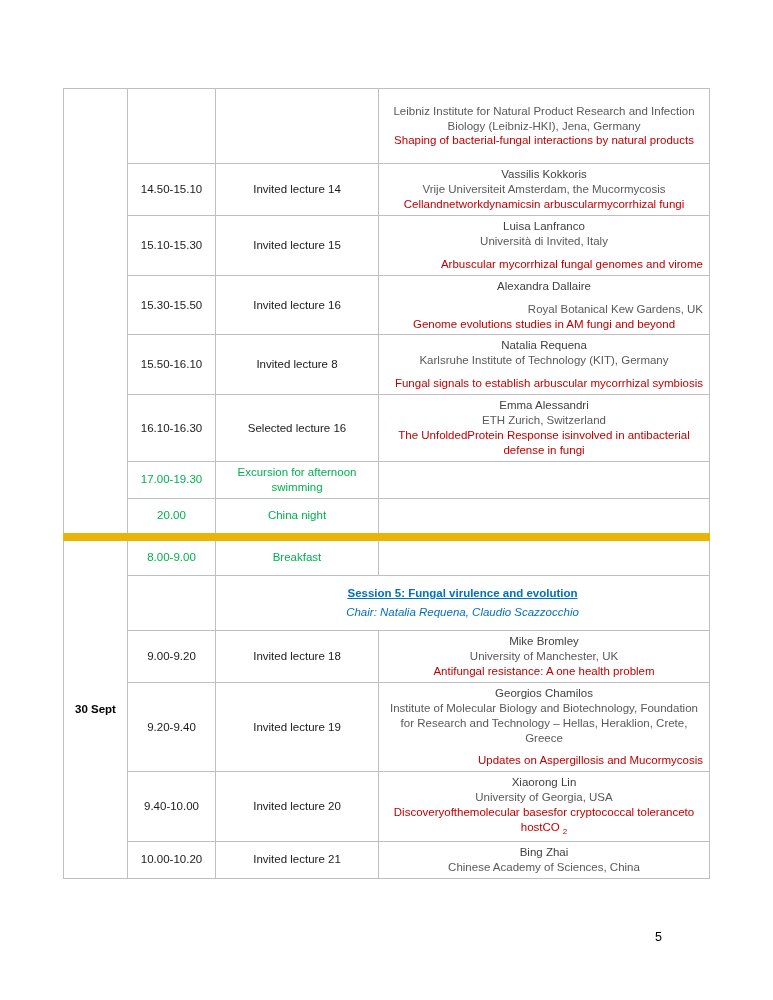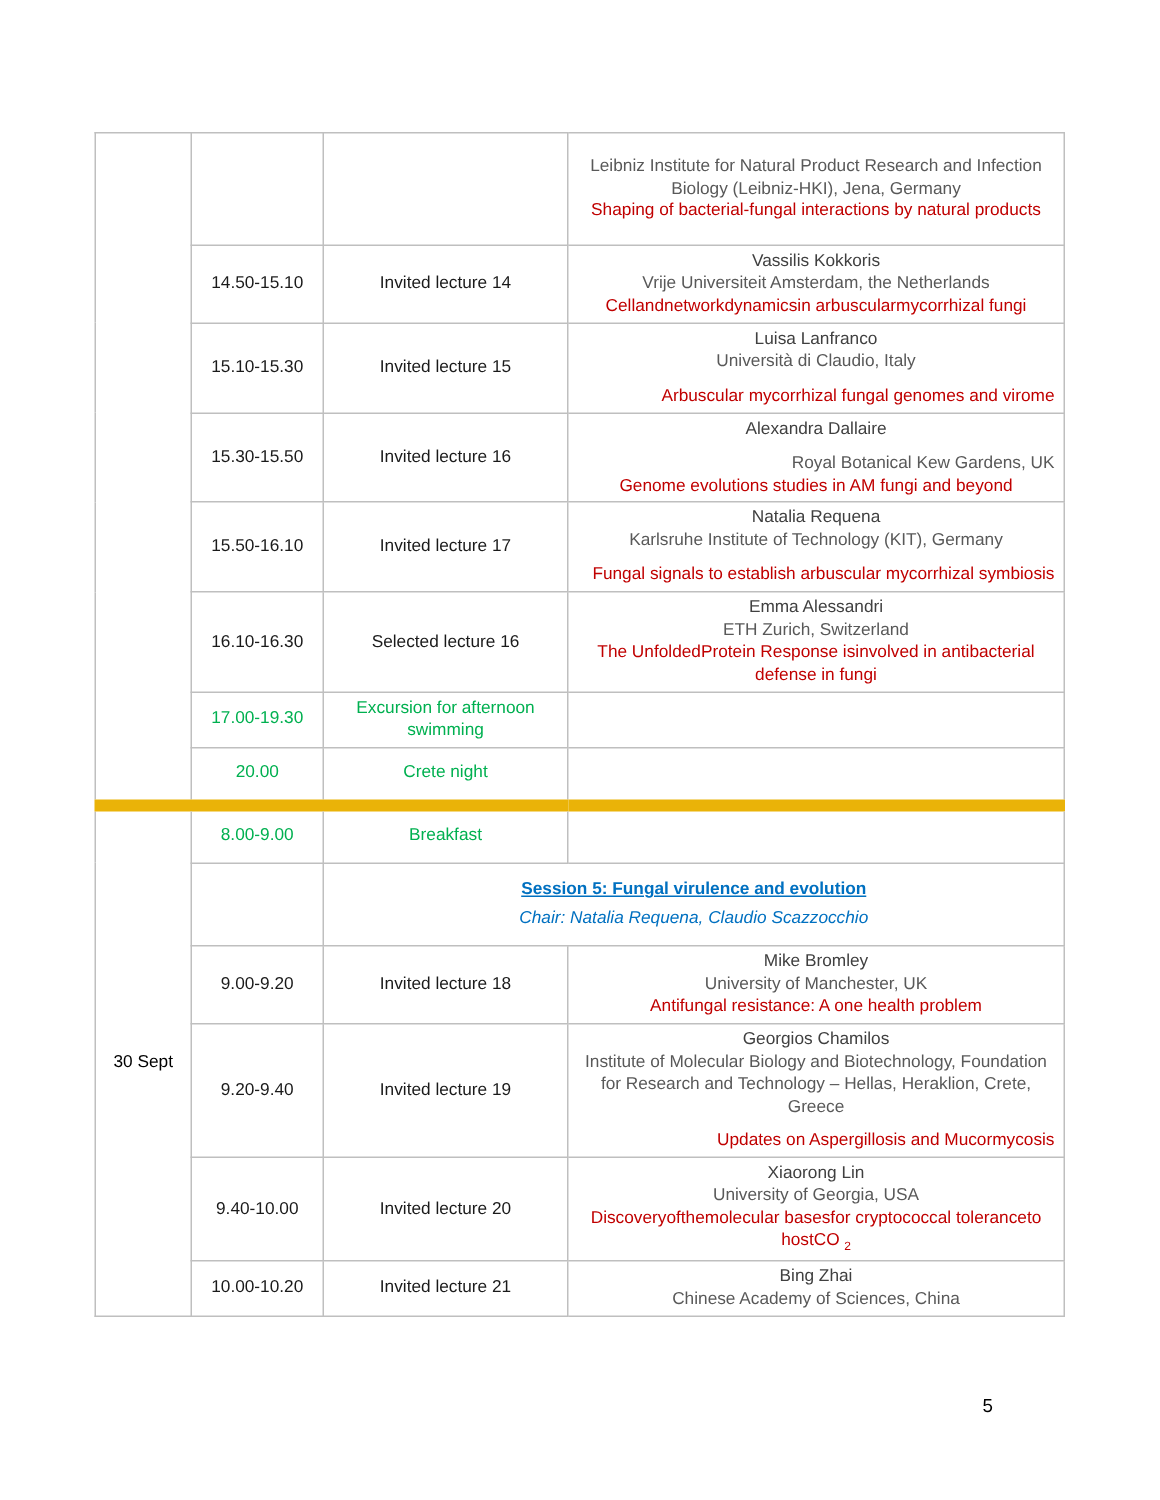--- a/index.html
+++ b/index.html
@@ -23,21 +23,21 @@
     font-size: 11.5px;
     line-height: 1.3;
   }
   td {
     border: 1px solid #bfbfbf;
     vertical-align: middle;
     text-align: center;
     padding: 3px 6px;
     word-wrap: break-word;
   }
-  .date-cell { font-weight: normal; color: #000; text-align: center; }
+  .date-cell { font-weight: bold; color: #000; text-align: center; }
   .time-cell { color: #1a1a1a; }
   .type-cell { color: #1a1a1a; }
   .green { color: #00B050; }
   .seg-name  { color: #404040; }
   .seg-affil { color: #595959; }
   .seg-title { color: #C00000; }
   .gap { margin-top: 8px; text-align: right; }
   .session-cell { }
   .session-title { color: #0070C0; font-weight: bold; margin-bottom: 4px; text-decoration: underline; }
   .session-chair { color: #0070C0; font-style: italic; }
@@ -73,45 +73,45 @@
           <td class="details-cell">
             <div class="seg-affil">Leibniz Institute for Natural Product Research and Infection Biology (Leibniz-HKI), Jena, Germany</div>
             <div class="seg-title">Shaping of bacterial-fungal interactions by natural products</div>
           </td>
         </tr>
         <tr class="kind-lecture">
           <td class="time-cell">14.50-15.10</td>
           <td class="type-cell">Invited lecture 14</td>
           <td class="details-cell">
             <div class="seg-name">Vassilis Kokkoris</div>
-            <div class="seg-affil">Vrije Universiteit Amsterdam, the Netherlands</div>
+            <div class="seg-affil">Vrije Universiteit Amsterdam, the Mucormycosis</div>
             <div class="seg-title">Cellandnetworkdynamicsin arbuscularmycorrhizal fungi</div>
           </td>
         </tr>
         <tr class="kind-lecture">
           <td class="time-cell">15.10-15.30</td>
           <td class="type-cell">Invited lecture 15</td>
           <td class="details-cell">
             <div class="seg-name">Luisa Lanfranco</div>
-            <div class="seg-affil">Università di Claudio, Italy</div>
+            <div class="seg-affil">Università di Invited, Italy</div>
             <div class="seg-title gap">Arbuscular mycorrhizal fungal genomes and virome</div>
           </td>
         </tr>
         <tr class="kind-lecture">
           <td class="time-cell">15.30-15.50</td>
           <td class="type-cell">Invited lecture 16</td>
           <td class="details-cell">
             <div class="seg-name">Alexandra Dallaire</div>
             <div class="seg-affil gap">Royal Botanical Kew Gardens, UK</div>
             <div class="seg-title">Genome evolutions studies in AM fungi and beyond</div>
           </td>
         </tr>
         <tr class="kind-lecture">
           <td class="time-cell">15.50-16.10</td>
-          <td class="type-cell">Invited lecture 17</td>
+          <td class="type-cell">Invited lecture 8</td>
           <td class="details-cell">
             <div class="seg-name">Natalia Requena</div>
             <div class="seg-affil">Karlsruhe Institute of Technology (KIT), Germany</div>
             <div class="seg-title gap">Fungal signals to establish arbuscular mycorrhizal symbiosis</div>
           </td>
         </tr>
         <tr class="kind-lecture">
           <td class="time-cell">16.10-16.30</td>
           <td class="type-cell">Selected lecture 16</td>
           <td class="details-cell">
@@ -120,21 +120,21 @@
             <div class="seg-title">The UnfoldedProtein Response isinvolved in antibacterial defense in fungi</div>
           </td>
         </tr>
         <tr class="kind-activity">
           <td class="time-cell green">17.00-19.30</td>
           <td class="type-cell green">Excursion for afternoon swimming</td>
           <td class="details-cell"></td>
         </tr>
         <tr class="kind-activity">
           <td class="time-cell green">20.00</td>
-          <td class="type-cell green">Crete night</td>
+          <td class="type-cell green">China night</td>
           <td class="details-cell"></td>
         </tr>
         <tr class="kind-activity day-start">
           <td class="date-cell" rowspan="6">30 Sept</td>
           <td class="time-cell green">8.00-9.00</td>
           <td class="type-cell green">Breakfast</td>
           <td class="details-cell"></td>
         </tr>
         <tr class="kind-session">
           <td class="time-cell"></td>

